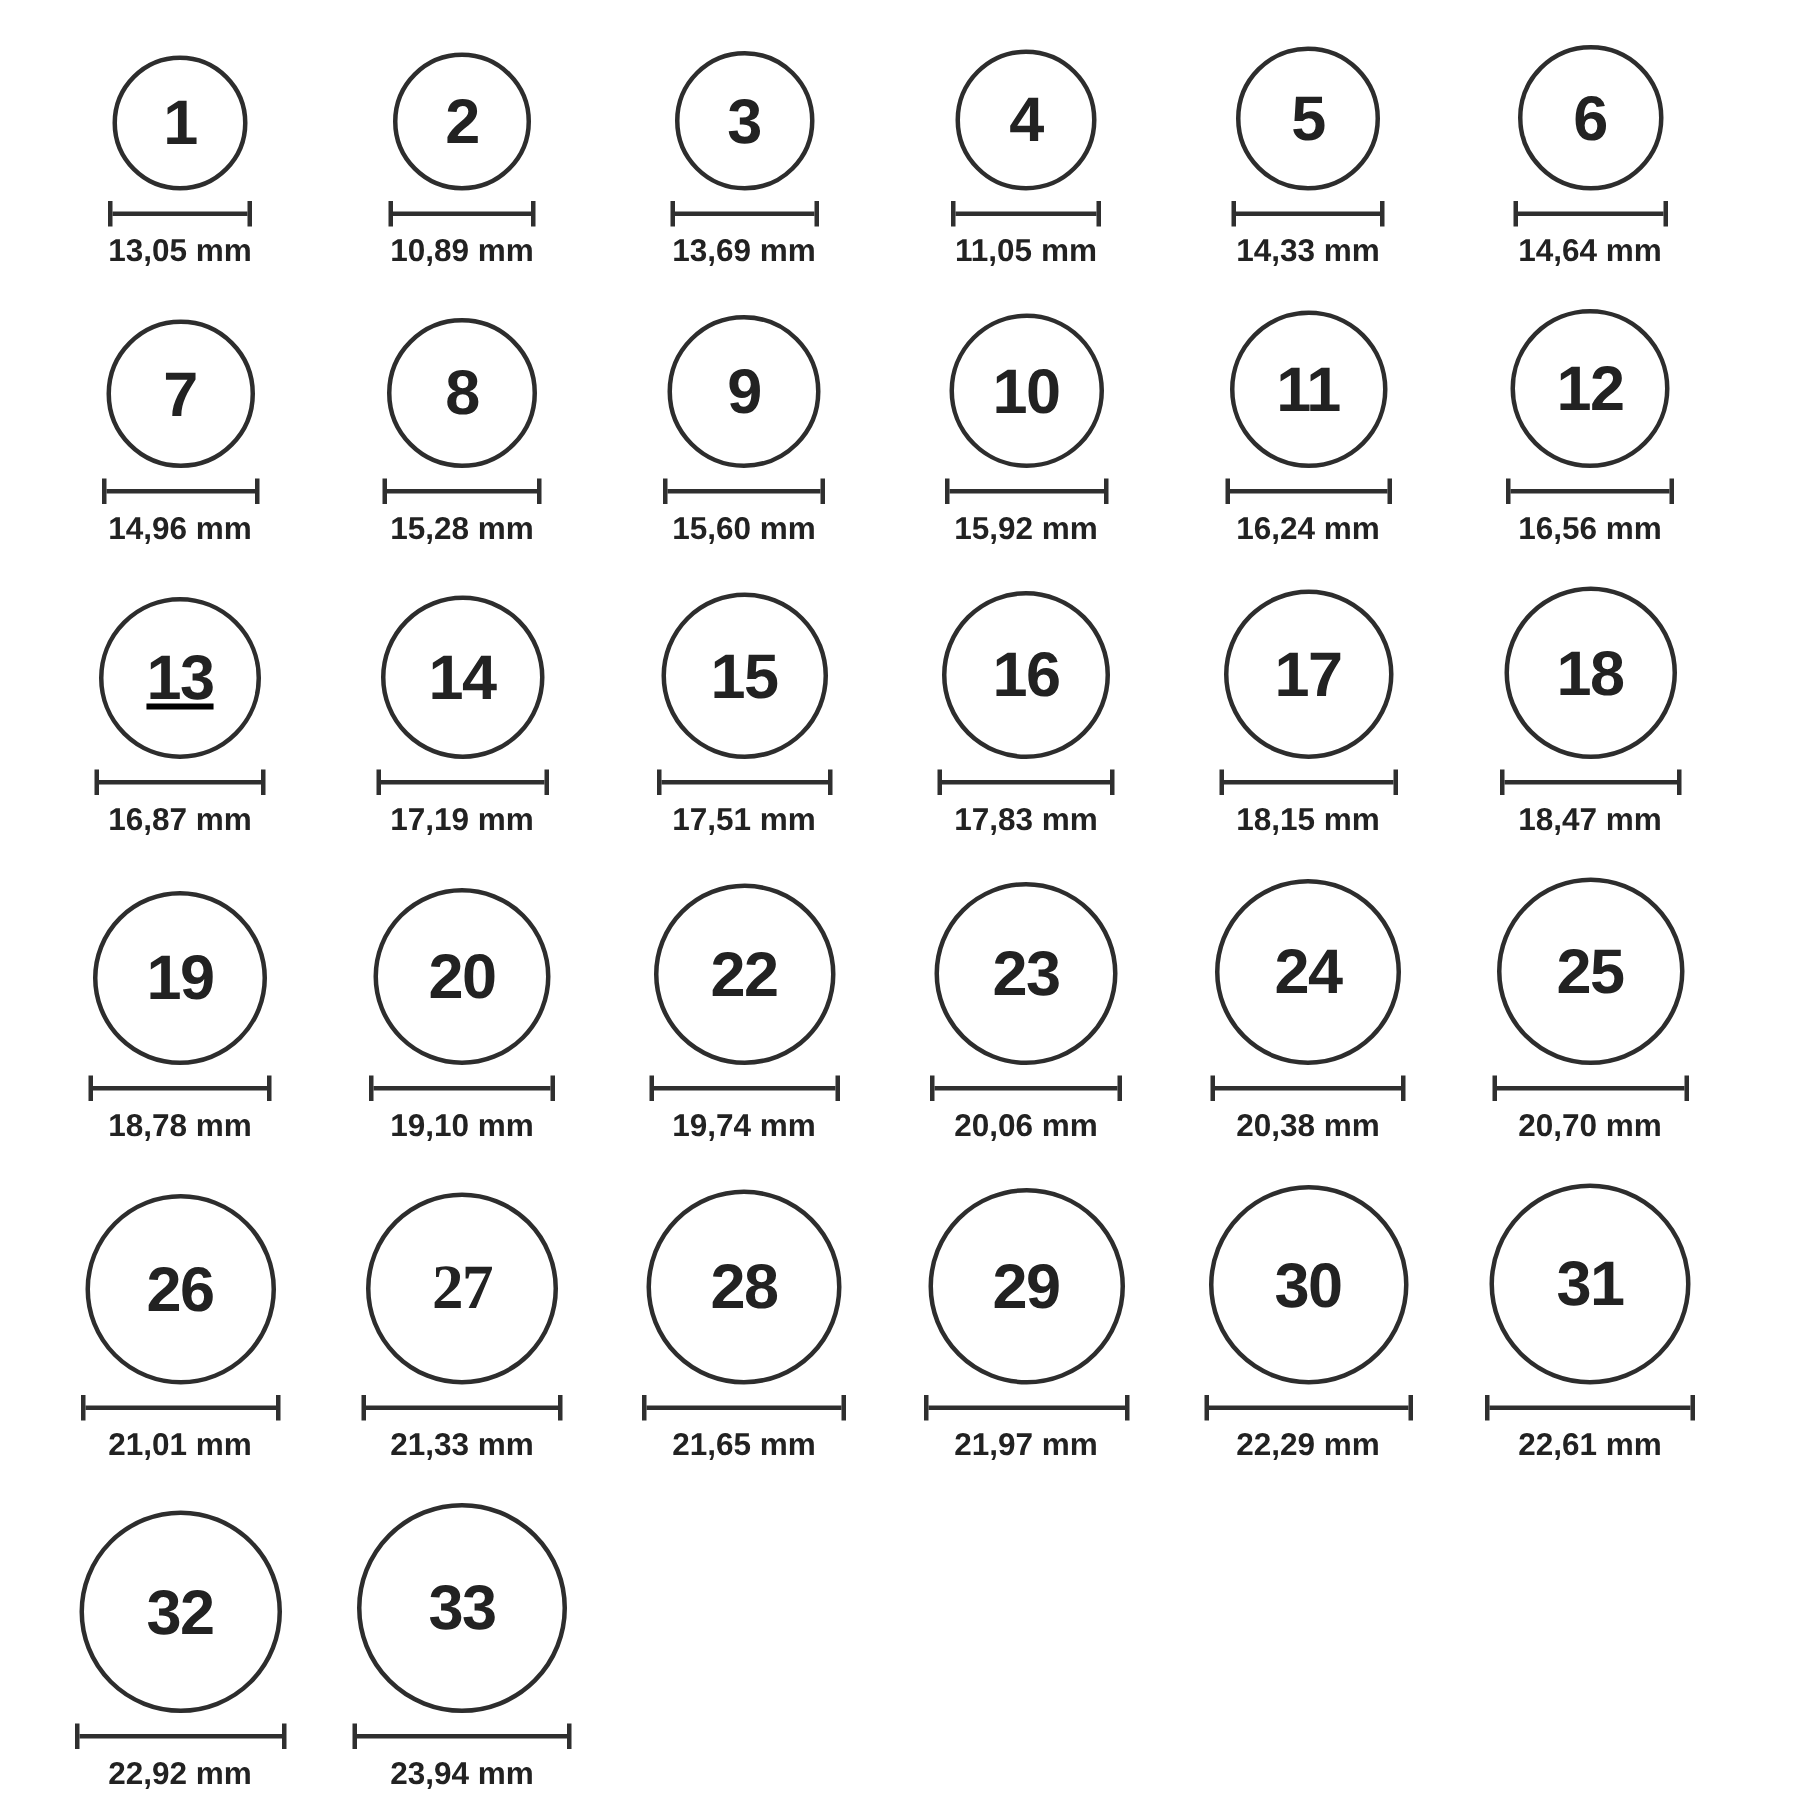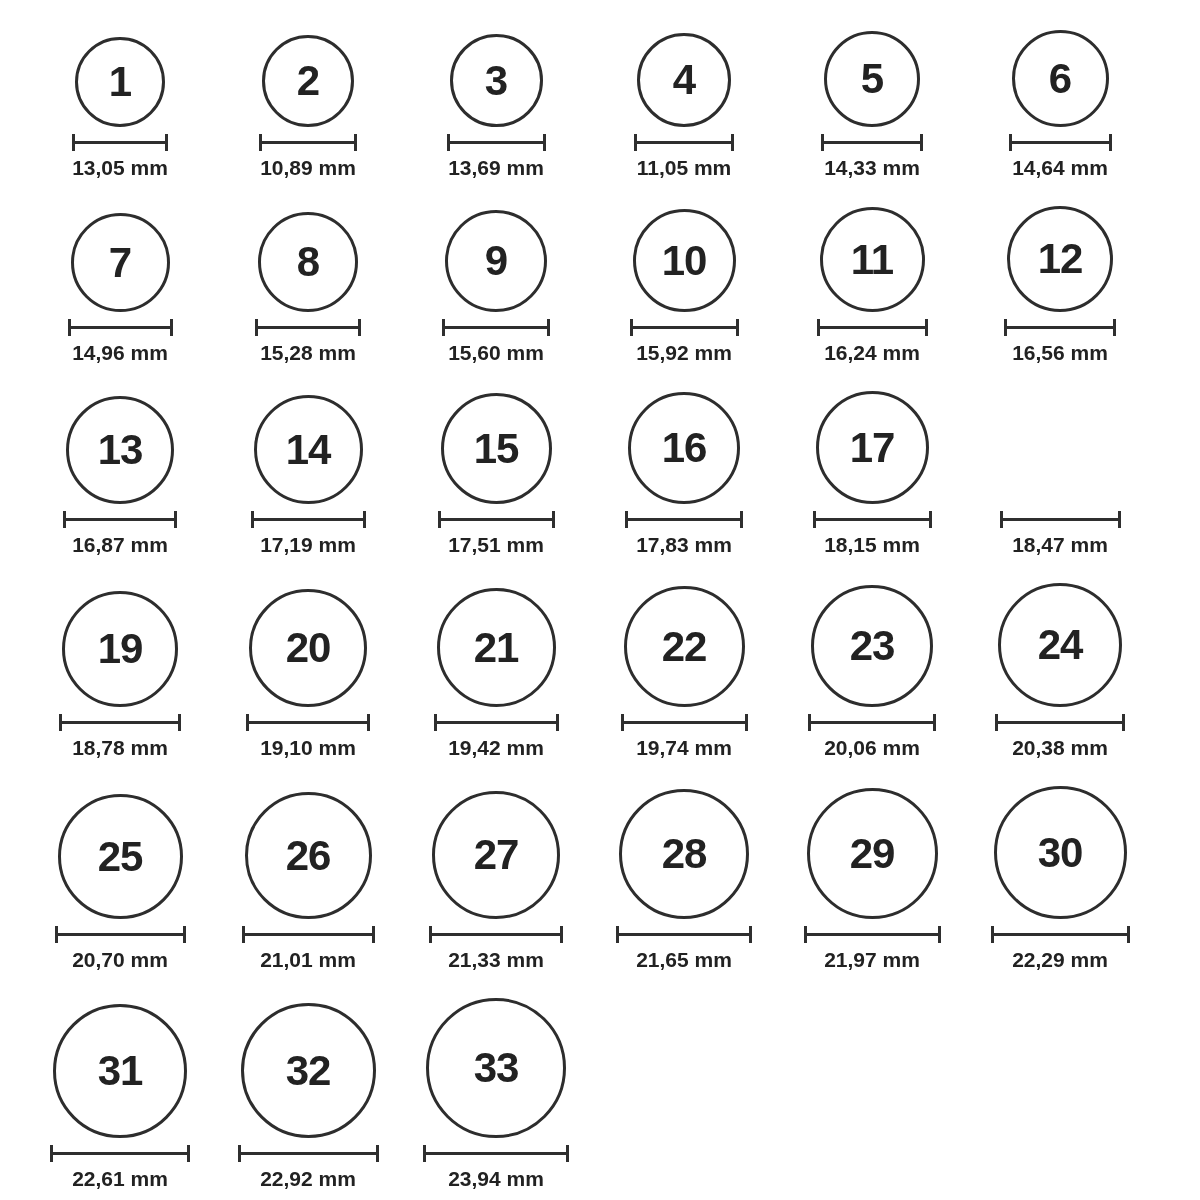--- a/index.html
+++ b/index.html
@@ -160,21 +160,21 @@
 
   <div class="cell">
     <div class="circle" style="width: 106px; height: 106px;">
       <span class="num">12</span>
     </div>
     <div class="measure-bar" style="width: 106px;"></div>
     <div class="label">16,56 mm</div>
   </div>
 
   <div class="cell">
-    <div class="circle" style="width: 108px; height: 108px;">
+    <div class="circle" style="width: 108px; height: 108px; text-decoration: underline;">
       <span class="num">13</span>
     </div>
     <div class="measure-bar" style="width: 108px;"></div>
     <div class="label">16,87 mm</div>
   </div>
 
   <div class="cell">
     <div class="circle" style="width: 109px; height: 109px;">
       <span class="num">14</span>
     </div>
@@ -200,47 +200,43 @@
 
   <div class="cell">
     <div class="circle" style="width: 113px; height: 113px;">
       <span class="num">17</span>
     </div>
     <div class="measure-bar" style="width: 113px;"></div>
     <div class="label">18,15 mm</div>
   </div>
 
   <div class="cell">
+    <div class="circle" style="width: 115px; height: 115px;">
+      <span class="num">18</span>
+    </div>
     <div class="measure-bar" style="width: 115px;"></div>
     <div class="label">18,47 mm</div>
   </div>
 
   <div class="cell">
     <div class="circle" style="width: 116px; height: 116px;">
       <span class="num">19</span>
     </div>
     <div class="measure-bar" style="width: 116px;"></div>
     <div class="label">18,78 mm</div>
   </div>
 
   <div class="cell">
     <div class="circle" style="width: 118px; height: 118px;">
       <span class="num">20</span>
     </div>
     <div class="measure-bar" style="width: 118px;"></div>
     <div class="label">19,10 mm</div>
   </div>
 
-  <div class="cell">
-    <div class="circle" style="width: 119px; height: 119px;">
-      <span class="num">21</span>
-    </div>
-    <div class="measure-bar" style="width: 119px;"></div>
-    <div class="label">19,42 mm</div>
-  </div>
 
   <div class="cell">
     <div class="circle" style="width: 121px; height: 121px;">
       <span class="num">22</span>
     </div>
     <div class="measure-bar" style="width: 121px;"></div>
     <div class="label">19,74 mm</div>
   </div>
 
   <div class="cell">
@@ -269,21 +265,21 @@
 
   <div class="cell">
     <div class="circle" style="width: 127px; height: 127px;">
       <span class="num">26</span>
     </div>
     <div class="measure-bar" style="width: 127px;"></div>
     <div class="label">21,01 mm</div>
   </div>
 
   <div class="cell">
-    <div class="circle" style="width: 128px; height: 128px;">
+    <div class="circle" style="width: 128px; height: 128px; font-family: Liberation Serif, serif;">
       <span class="num">27</span>
     </div>
     <div class="measure-bar" style="width: 128px;"></div>
     <div class="label">21,33 mm</div>
   </div>
 
   <div class="cell">
     <div class="circle" style="width: 130px; height: 130px;">
       <span class="num">28</span>
     </div>

